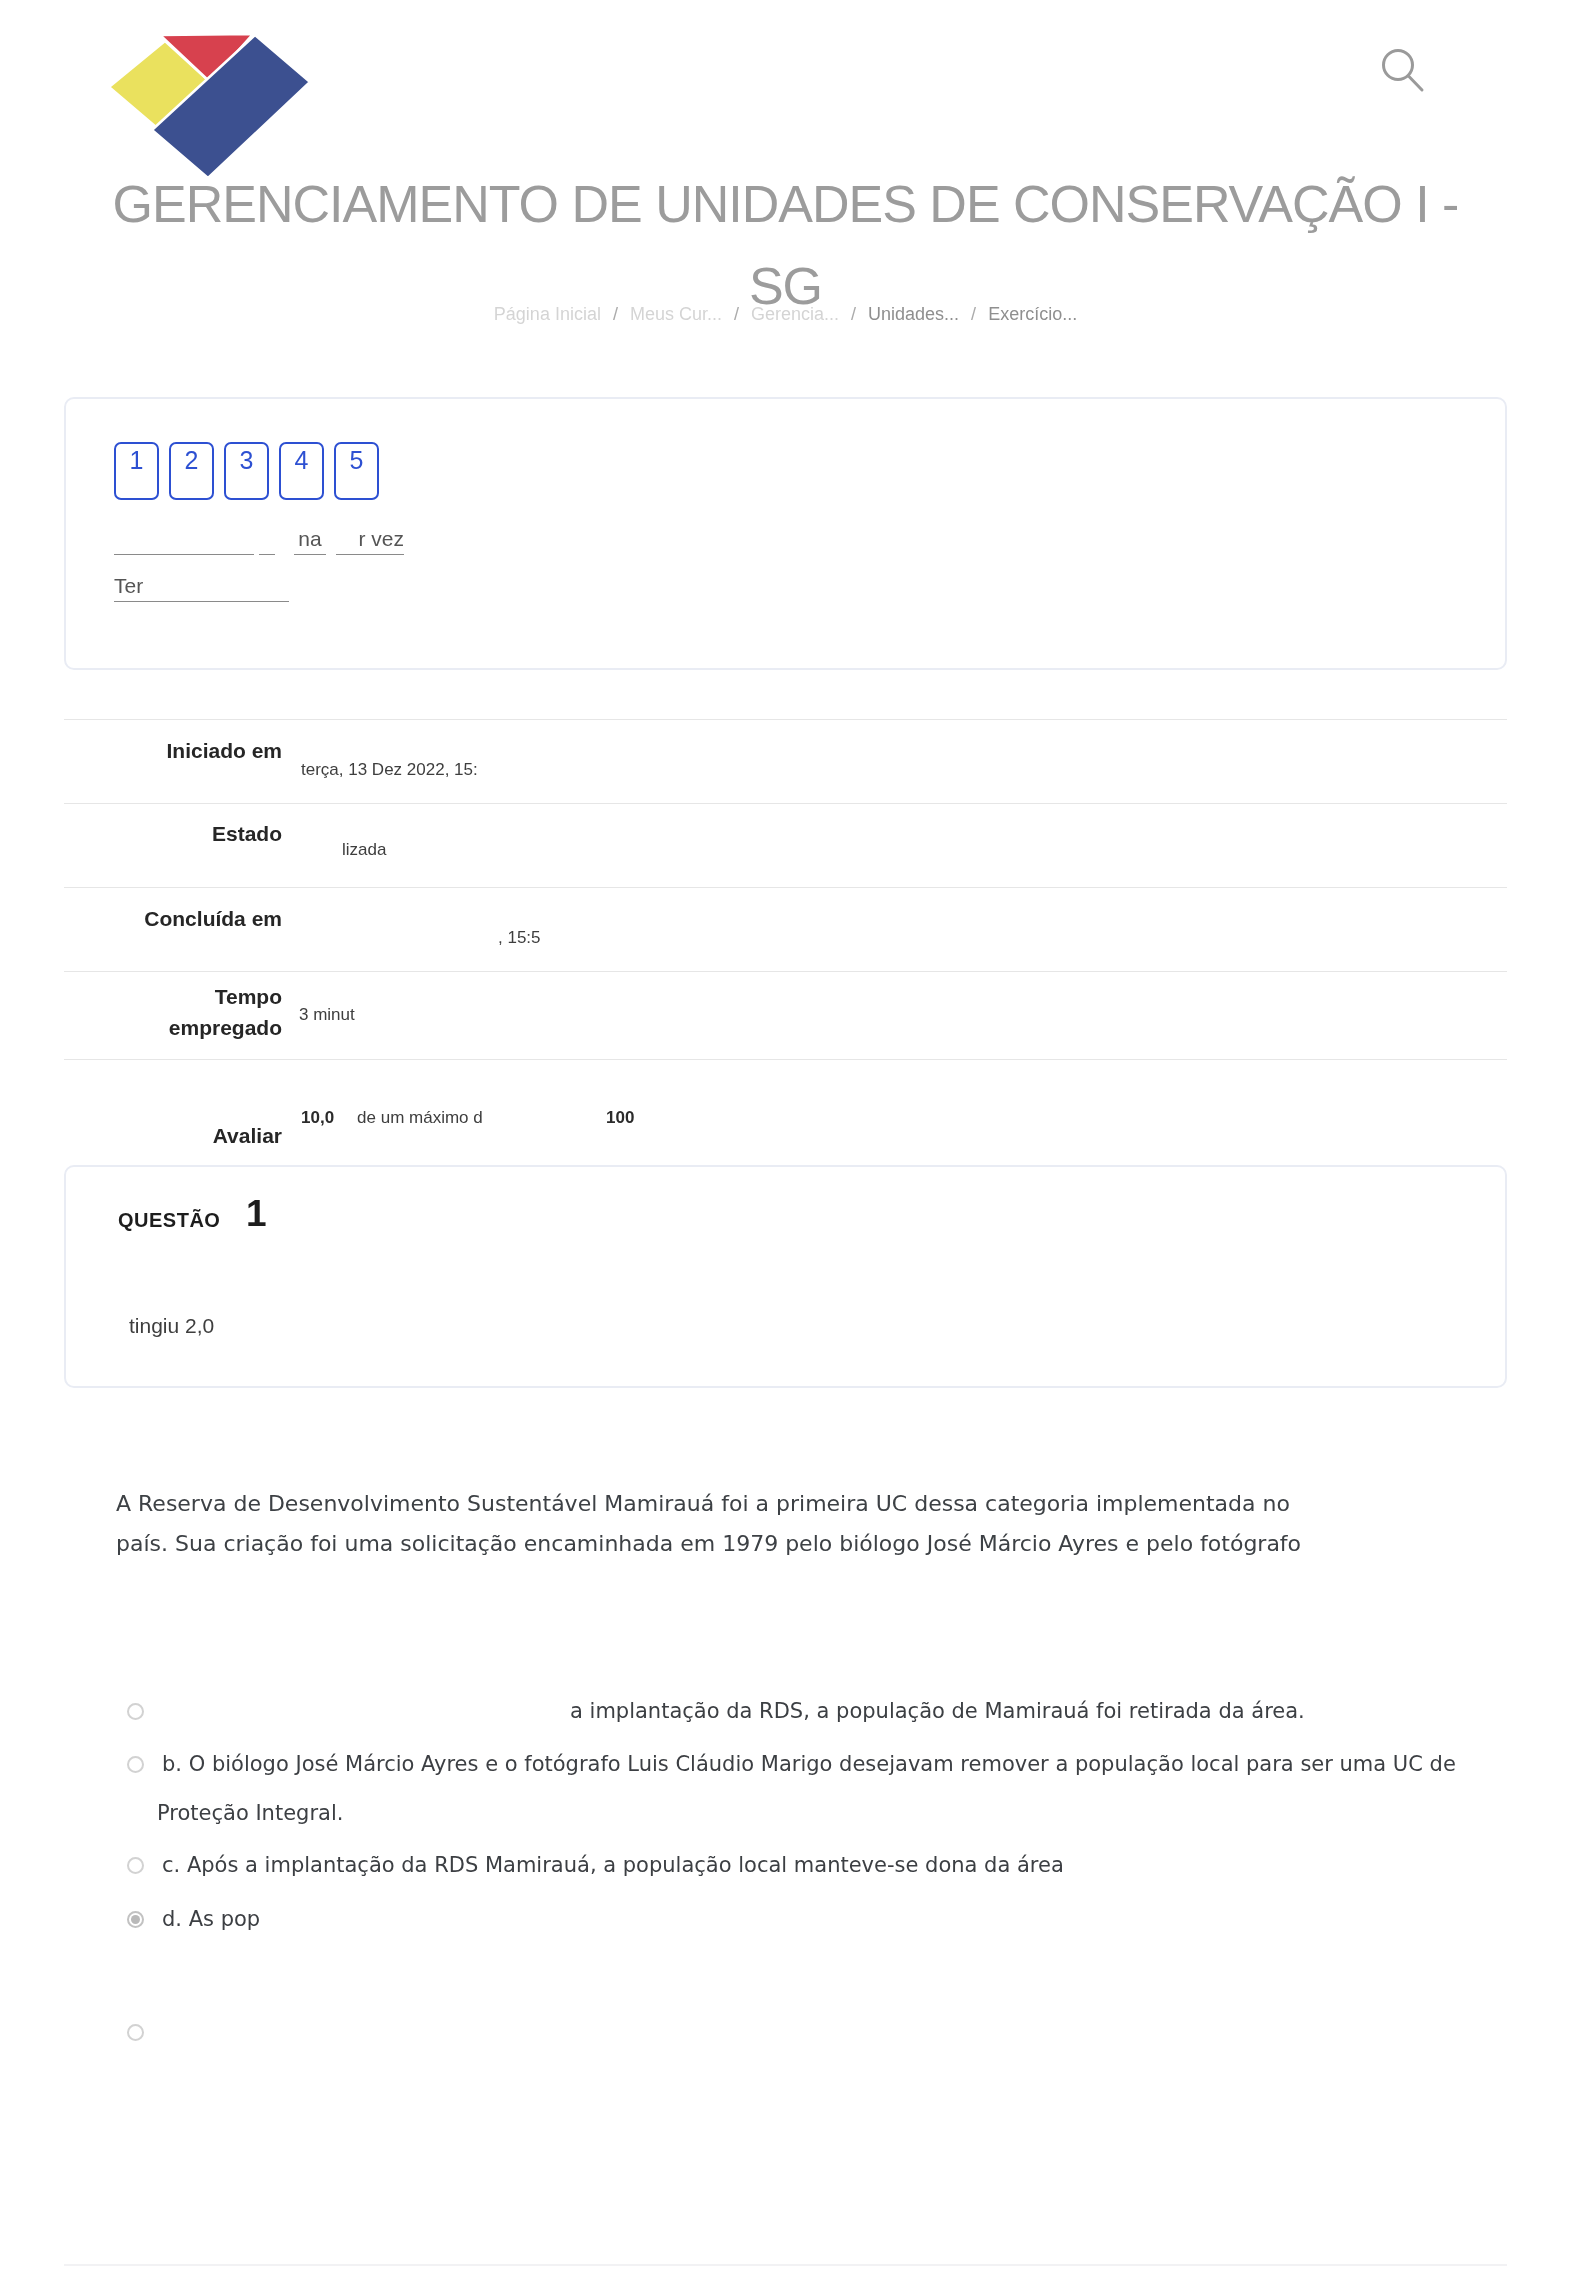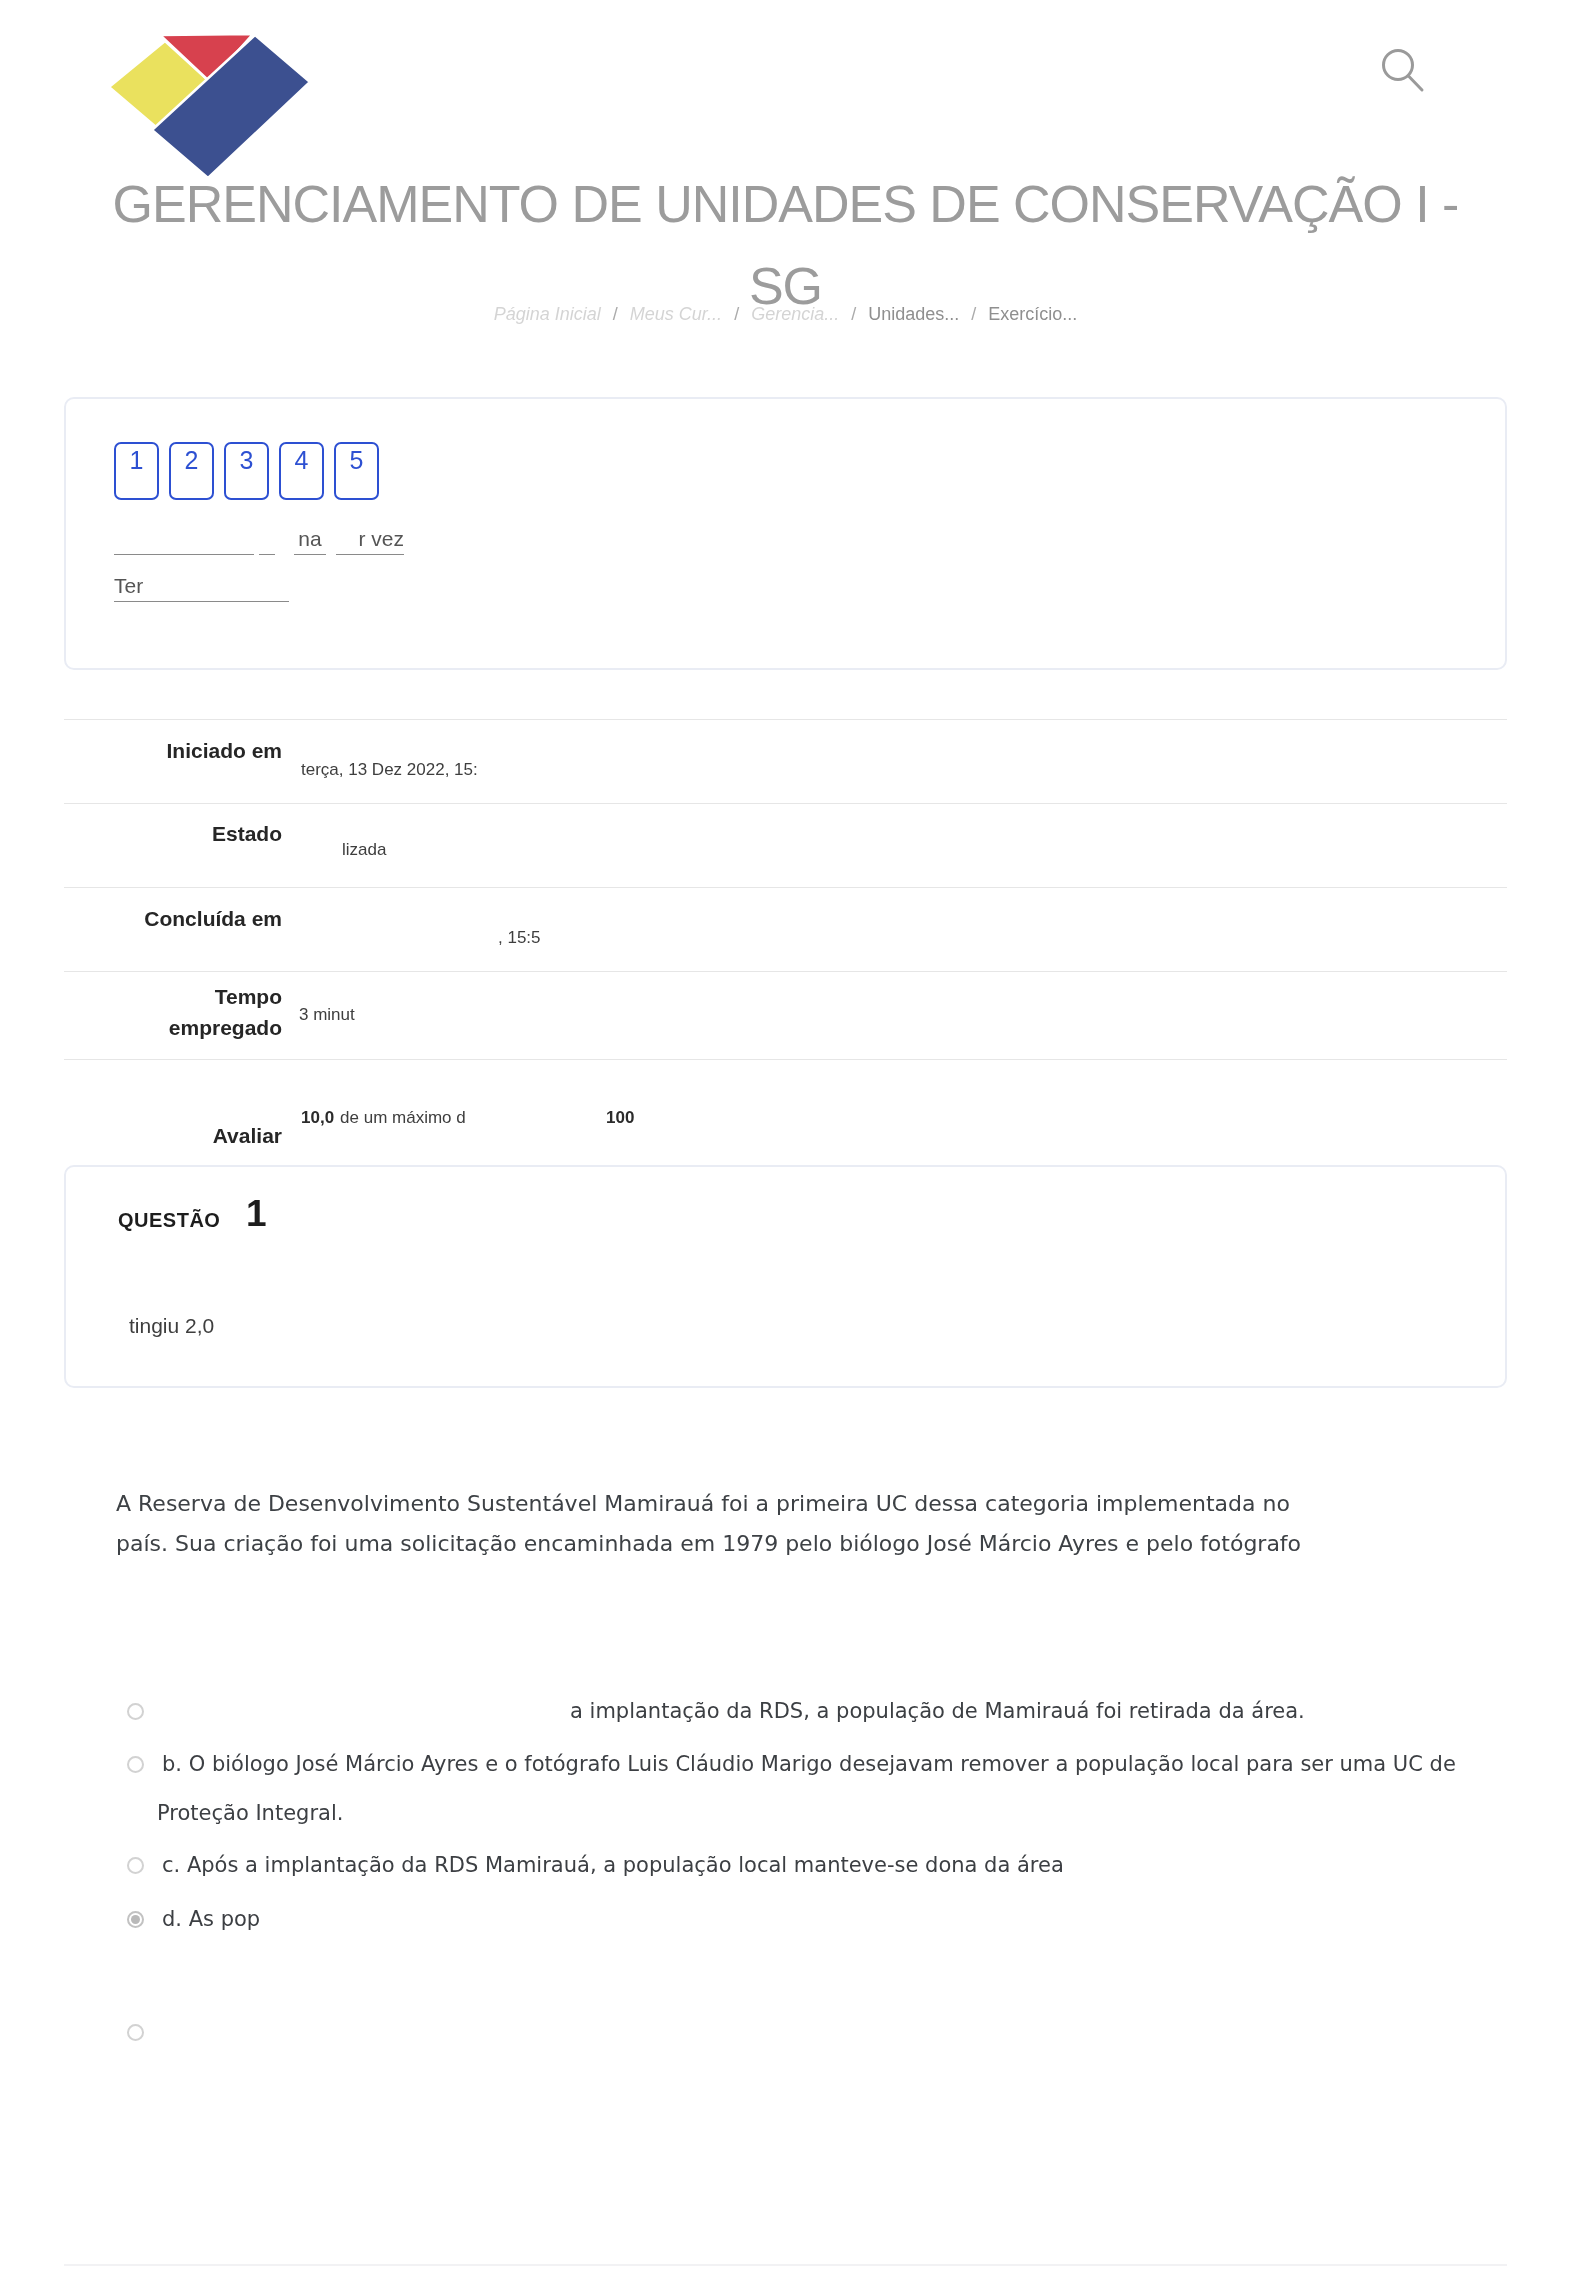--- a/index.html
+++ b/index.html
@@ -16,21 +16,21 @@
   }
   .logo-svg{position:absolute;left:100px;top:28px;}
   .search-svg{position:absolute;left:1376px;top:42px;cursor:pointer;}
   .breadcrumb{
     position:absolute;top:304px;left:0;width:1571px;
     display:flex;justify-content:center;align-items:center;
     font-size:18px;color:#8f8f8f;
   }
   .breadcrumb .sep{color:#ababab;padding:0 12px;}
   .breadcrumb .crumb{cursor:pointer;}
-  .breadcrumb .faded{opacity:0.38;font-style:italic;}
+  .breadcrumb .faded{opacity:0.38;}
 
   
   .card{
     position:absolute;background:#fff;border:2px solid var(--card-border,#e9ecf4);
     border-radius:10px;box-sizing:border-box;
   }
   .nav-card{left:64px;top:397px;width:1443px;height:273px;}
   .qbox-row{position:absolute;left:48px;top:43px;display:flex;gap:10px;}
   .qbox{
     width:45px;height:58px;border:2px solid var(--accent-blue,#2d50d2);
@@ -46,21 +46,21 @@
   
   .summary-table{position:absolute;left:64px;top:719px;width:1443px;height:420px;}
   .t-divider{position:absolute;left:0;width:1443px;border-top:1px solid var(--divider,#e6e6e6);height:0;}
   .t-label{
     position:absolute;left:0;width:218px;text-align:right;
     font-size:21px;font-weight:bold;color:var(--label-dark,#262626);line-height:31px;
   }
   .t-label.narrow{left:88px;width:130px;}
   .t-value{position:absolute;font-size:17px;color:#3e3e3e;white-space:nowrap;}
   .t-value b{font-weight:bold;color:#2b2b2b;}
-  .t-value .after-bold{margin-left:6px;}
+  .t-value .after-bold{margin-left:23px;}
 
   
   .q-card{left:64px;top:1165px;width:1443px;height:223px;}
   .q-label{position:absolute;left:52px;top:42px;font-size:20px;font-weight:700;letter-spacing:.5px;color:#1d1d1d;}
   .q-num{position:absolute;left:180px;top:26px;font-size:37px;font-weight:700;color:#1d1d1d;}
   .q-grade{position:absolute;left:63px;top:147px;font-size:21px;color:#3e3e3e;}
 
   
   .q-body{
     position:absolute;left:116px;top:1484px;

